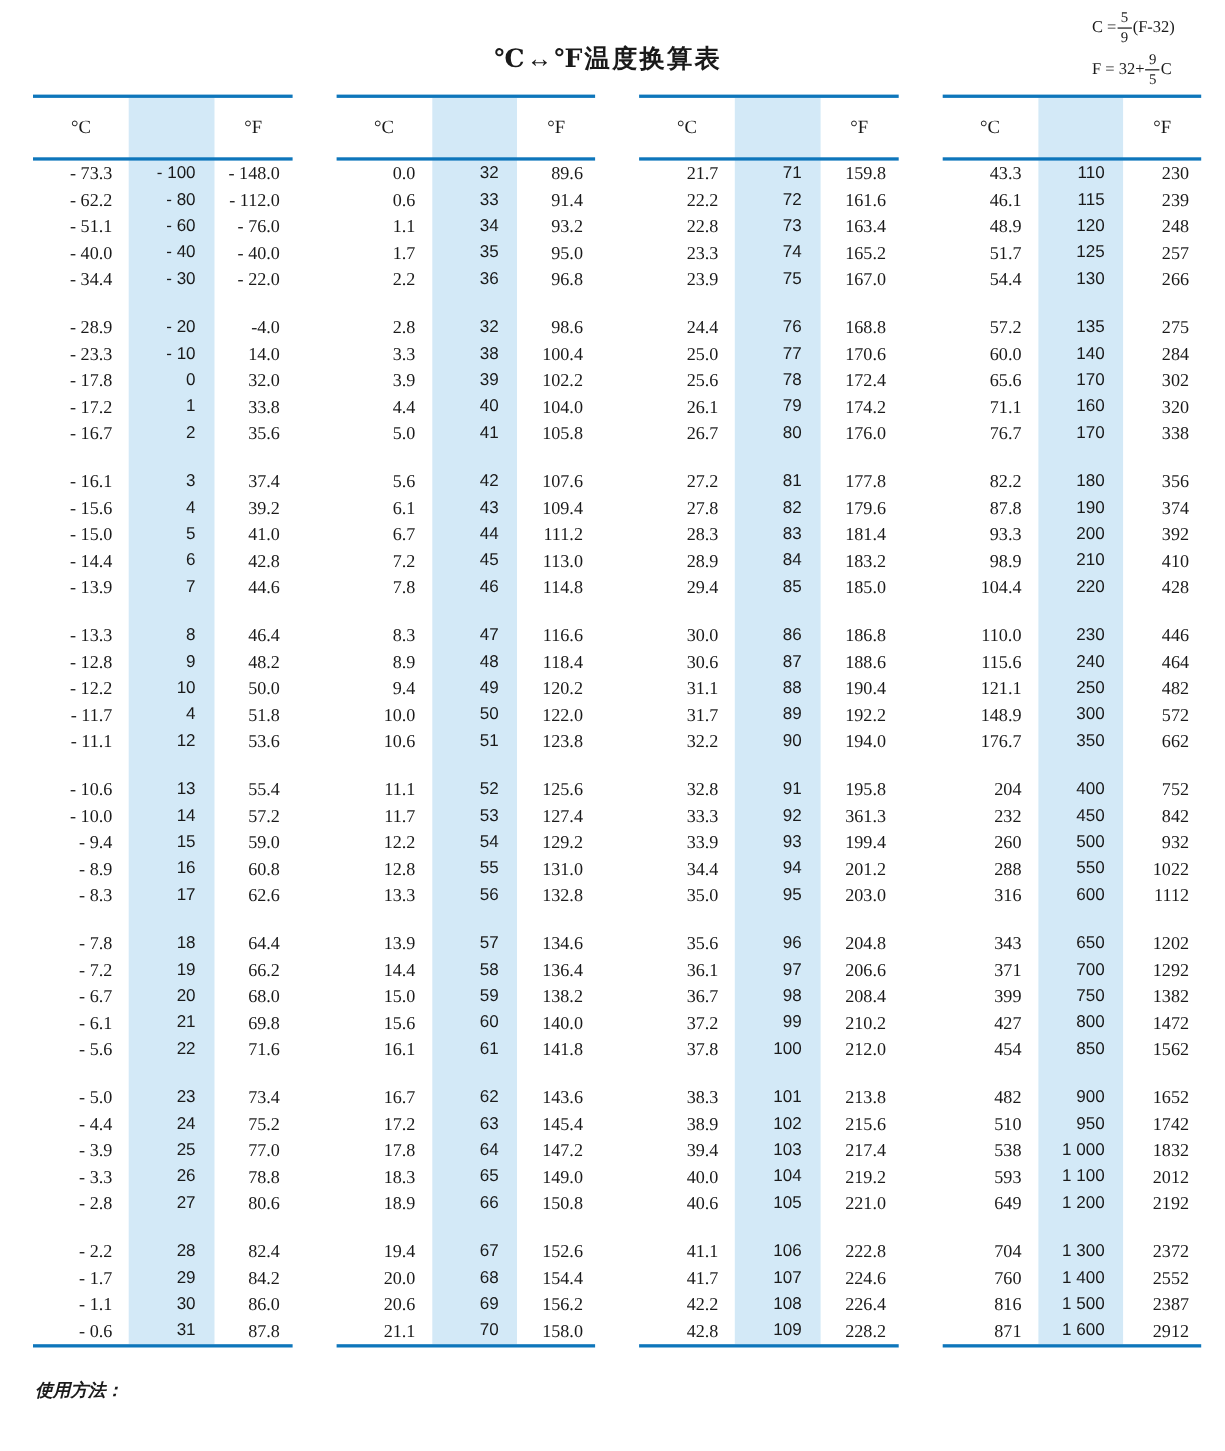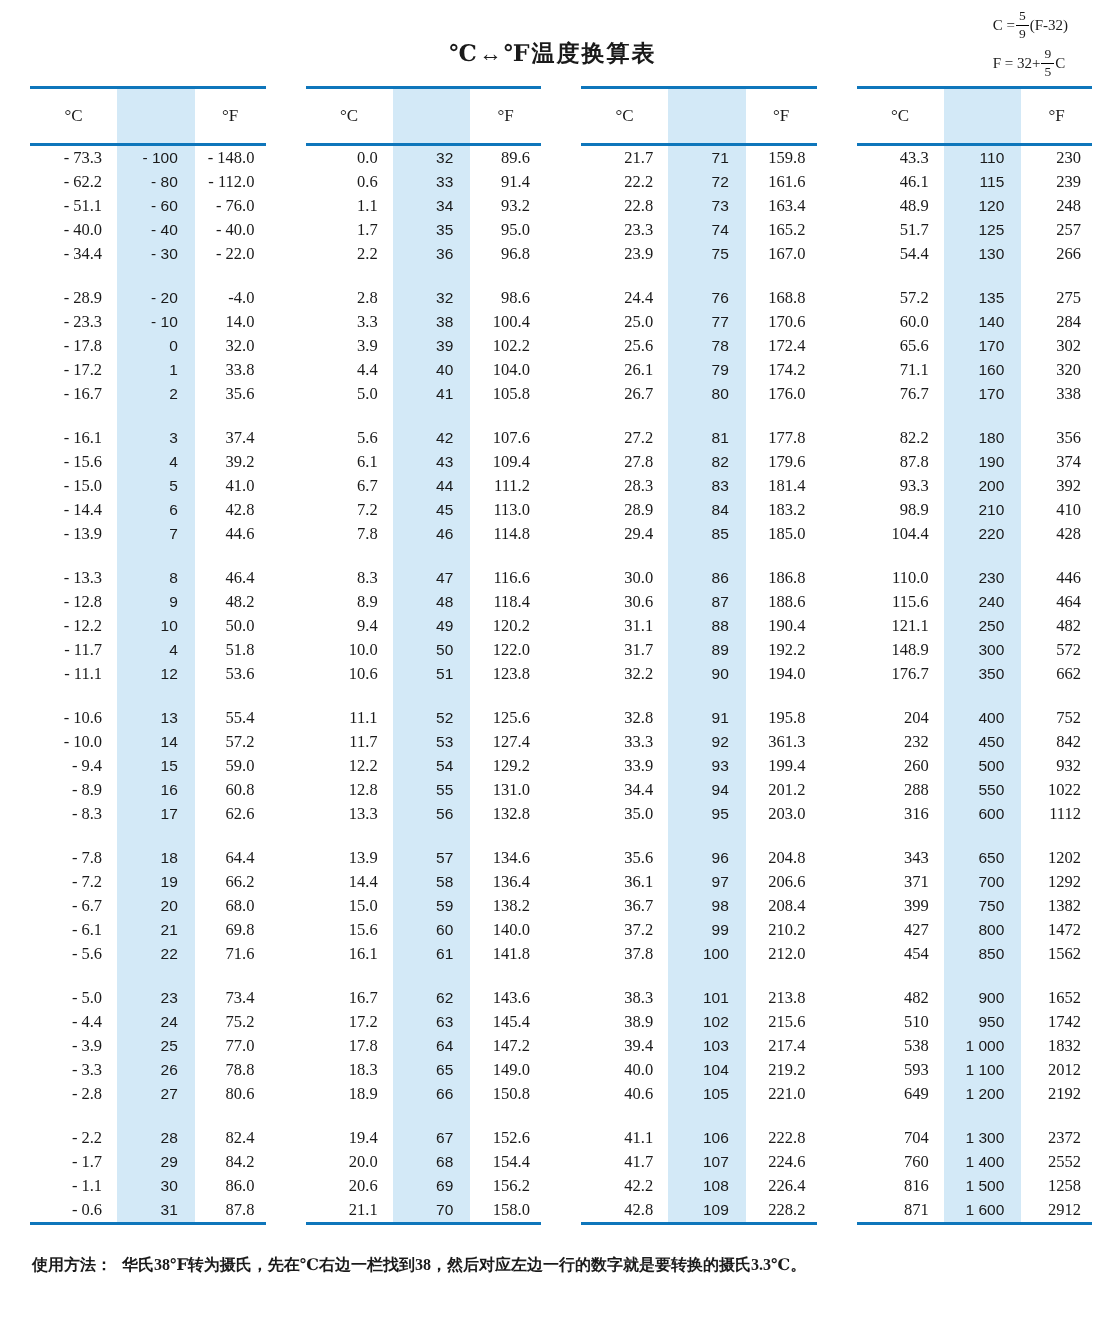--- a/index.html
+++ b/index.html
@@ -61,21 +61,21 @@
     font-size:15.5px;
   }
   .row .c2{width:30%;text-align:right;padding-right:11px;}
   .gaprow{height:20px;position:relative;z-index:1;}
   
   .note{
     display:flex;
     margin:26px 10px 0 32px;
     font-weight:bold;font-size:16px;line-height:27px;
   }
-  .note-label{white-space:nowrap;margin-right:10px;}
+  .note-label{white-space:nowrap;font-style:italic;}
   .note-lines div{white-space:nowrap;}
 </style>
 </head>
 <body>
 
 <div class="page-header">
   <div class="page-title">℃↔℉温度换算表</div>
   <div class="formulas">
     <div class="formula">
       <span>C =</span>
@@ -933,29 +933,28 @@
         <span class="c2">2372</span>
       </div>
       <div class="row">
         <span class="c0">760</span>
         <span class="c1">1 400</span>
         <span class="c2">2552</span>
       </div>
       <div class="row">
         <span class="c0">816</span>
         <span class="c1">1 500</span>
-        <span class="c2">1258</span>
+        <span class="c2">2387</span>
       </div>
       <div class="row">
         <span class="c0">871</span>
         <span class="c1">1 600</span>
         <span class="c2">2912</span>
       </div>
       <div class="rule"></div>
     </div>
   </div>
 
 <div class="note">
   <span class="note-label">使用方法：</span>
   <div class="note-lines">
-    <div>华氏38℉转为摄氏，先在℃右边一栏找到38，然后对应左边一行的数字就是要转换的摄氏3.3℃。</div>
   </div>
 </div>
 
 </body></html>

